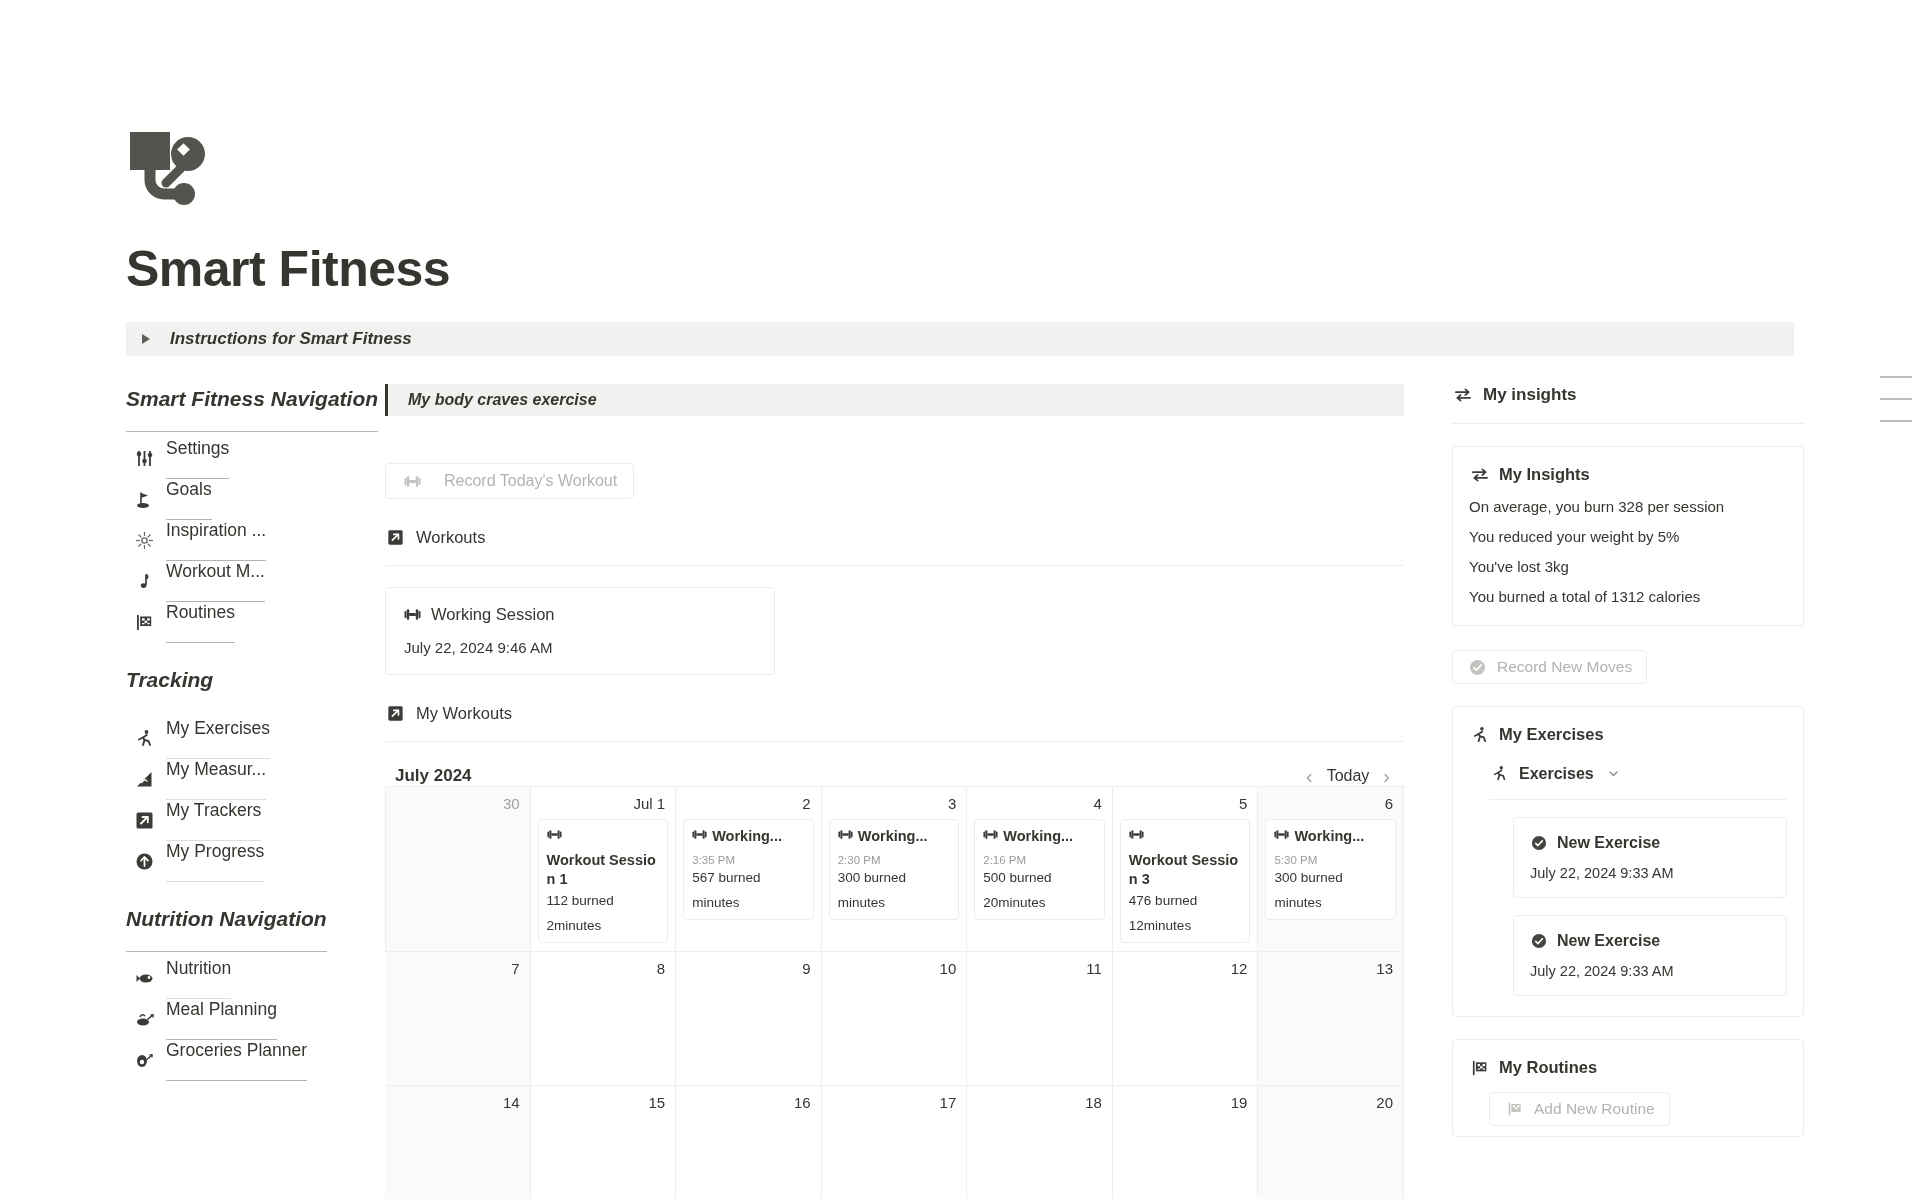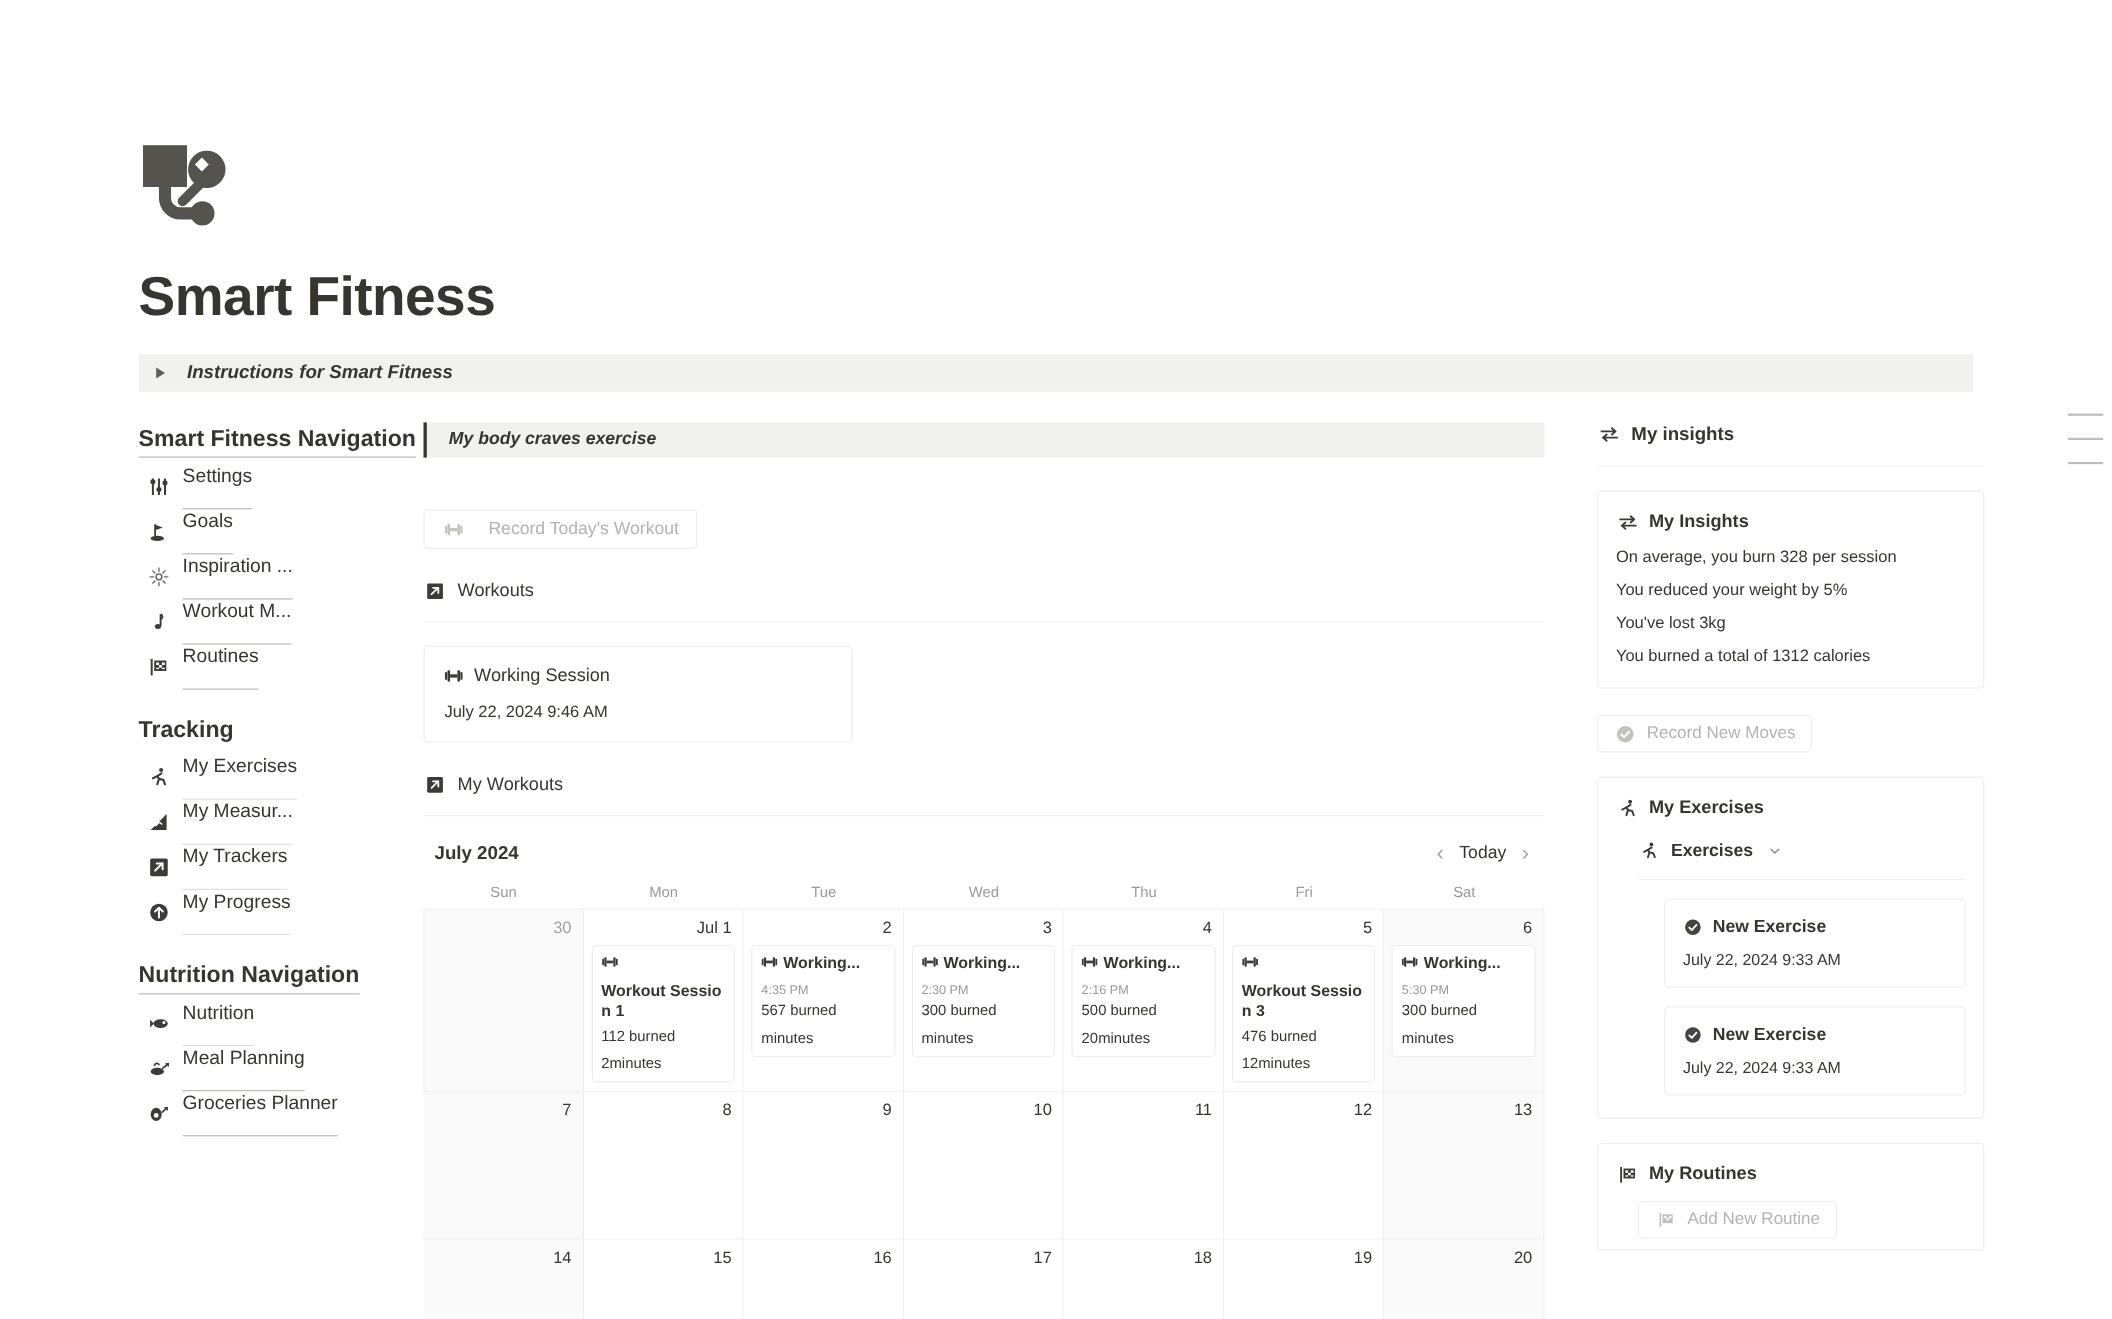--- a/index.html
+++ b/index.html
@@ -43,21 +43,21 @@
   }
   .col-left  { width: 253px; flex: none; }
   .col-mid   { width: 1025px; flex: none; padding-left: 6px; }
   .col-right { width: 400px; flex: none; padding-left: 48px; }
 
   
   .nav-head {
     font-size: 21px; font-weight: bold; line-height: 29px;
     color: #37352f; margin-bottom: 6px;
   }
-  .nav-head span { border-bottom: 1.5px solid #b8b6b2; padding-bottom: 2px; display:inline-block;}
+  .nav-head span { border-bottom: 1.5px solid #b8b6b2; padding-bottom: 18px; display:inline-block;font-style:italic;}
   .nav-head.plain span { border-bottom: none; }
   .nav-item {
     display: flex; align-items: center;
     height: 41px; padding-left: 8px; gap: 11px;
     cursor: pointer;
   }
   .nav-item .lbl {
     font-size: 17.5px; color: #37352f;
     border-bottom: 1px solid #dedddb; padding-bottom: 19px;
     white-space: nowrap;
@@ -433,29 +433,20 @@
 
       <div class="cal-top">
         <div class="cal-month">July 2024</div>
         <div class="cal-nav">
           <div class="chev">‹</div>
           <div class="cal-today">Today</div>
           <div class="chev">›</div>
         </div>
       </div>
 
-      <div class="cal-dows" id="dows">
-          <div class="dow">Sun</div>
-          <div class="dow">Mon</div>
-          <div class="dow">Tue</div>
-          <div class="dow">Wed</div>
-          <div class="dow">Thu</div>
-          <div class="dow">Fri</div>
-          <div class="dow">Sat</div>
-        </div>
       <div class="cal-grid" id="calgrid">
           <div class="cell weekend dim">
             <div class="daynum">30</div>
           </div>
           <div class="cell">
             <div class="daynum">Jul 1</div>
             <div class="ev">
               <div class="ev-title-row">
                 <span style="flex: 0 0 auto;"><svg width="15" height="15" viewBox="0 0 17 17">
                     <g fill="#3d3b37">
@@ -479,21 +470,21 @@
                 <span style="flex: 0 0 auto;"><svg width="15" height="15" viewBox="0 0 17 17">
                     <g fill="#3d3b37">
                       <rect x="0.5" y="5.2" width="1.9" height="6.6" rx="0.8"></rect>
                       <rect x="2.7" y="3.6" width="2.3" height="9.8" rx="1"></rect>
                       <rect x="5" y="7.1" width="7" height="2.8"></rect>
                       <rect x="12" y="3.6" width="2.3" height="9.8" rx="1"></rect>
                       <rect x="14.6" y="5.2" width="1.9" height="6.6" rx="0.8"></rect>
                     </g>
                   </svg></span>
                 <span class="ev-title">Working...</span>
-                <span class="ev-time">4:35 PM</span>
+                <span class="ev-time">3:35 PM</span>
               </div>
               <div class="ev-line">567 burned</div>
               <div class="ev-line sp">minutes</div>
             </div>
           </div>
           <div class="cell">
             <div class="daynum">3</div>
             <div class="ev">
               <div class="ev-title-row">
                 <span style="flex: 0 0 auto;"><svg width="15" height="15" viewBox="0 0 17 17">

